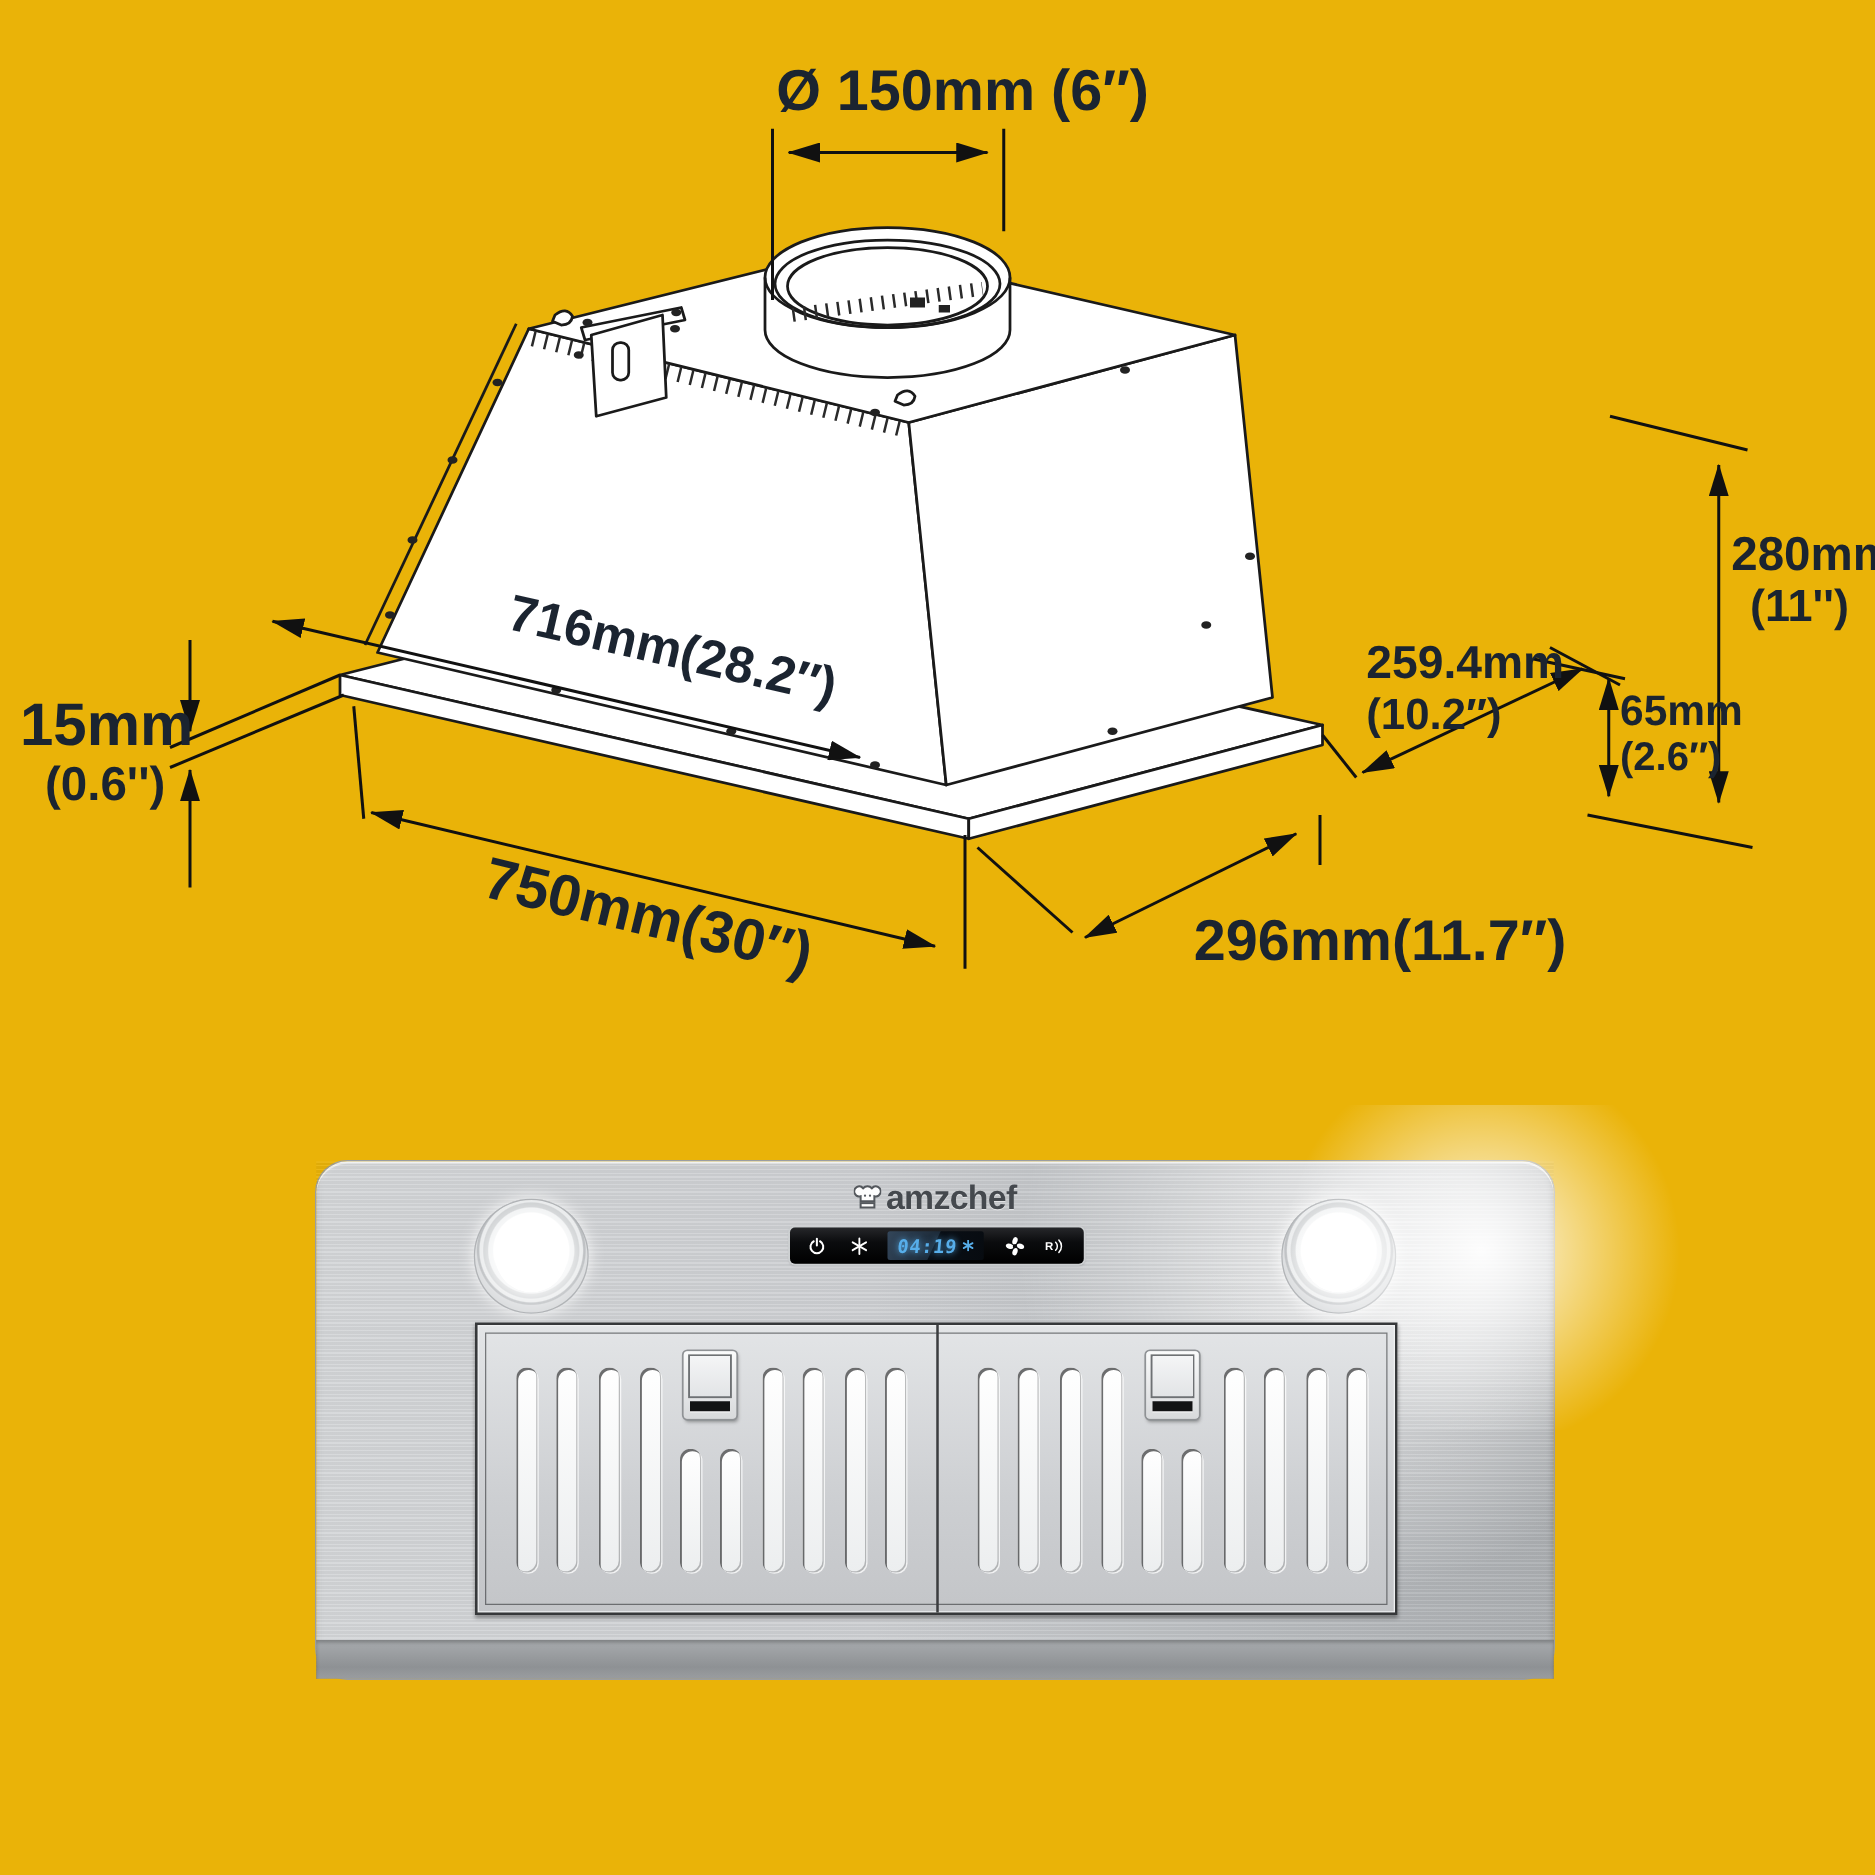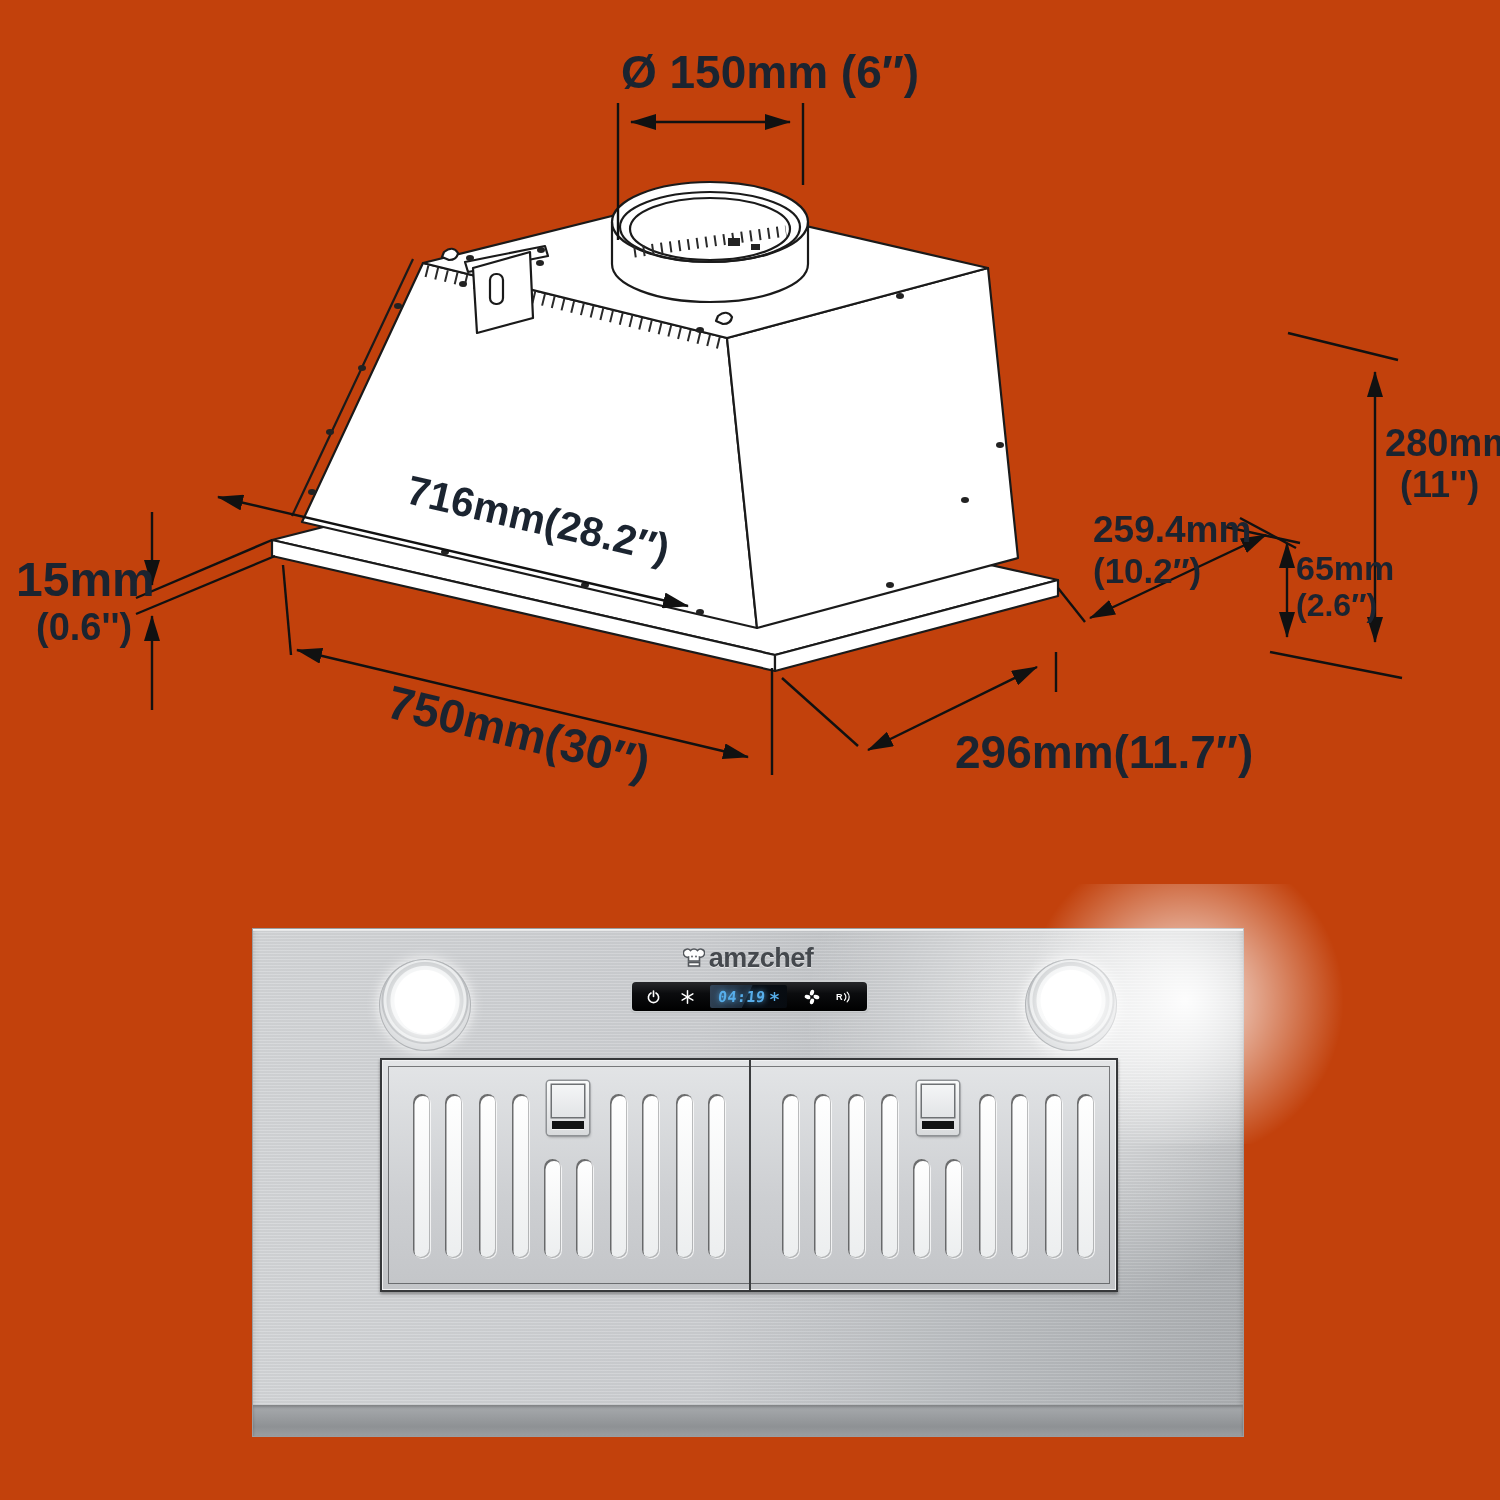--- a/index.html
+++ b/index.html
@@ -1,29 +1,29 @@
 <!DOCTYPE html>
 <html><head>
 <meta charset="utf-8">
 <style>
   html,body{margin:0;padding:0;background:#fff;}
-  .page{position:relative;width:1500px;height:1500px;background:#c2410c;overflow:hidden;
+  .page{position:relative;width:1500px;height:1500px;background:#eab308;overflow:hidden;
         font-family:"Liberation Sans",sans-serif;}
 
   
   .diagram{position:absolute;left:0;top:0;}
   .dim-text{fill:#1b2430;font-family:"Liberation Sans",sans-serif;font-weight:600;}
 
   
-  .product{position:absolute;left:253px;top:929px;width:990px;height:507px;
+  .product{position:absolute;left:253px;top:929px;width:990px;height:414px;
     background:
       radial-gradient(circle at 84% 18%, rgba(255,255,255,.85) 0%, rgba(255,255,255,0) 30%),
       linear-gradient(90deg,#d6d8da 0%,#cfd1d4 45%,#bfc2c5 70%,#aeb1b4 100%);
     box-shadow: inset 0 2px 0 #f0f1f2, inset 0 -3px 6px rgba(0,0,0,.28),
-                inset 2px 0 4px rgba(255,255,255,.5), 0 0 0 1px #9b9ea1;}
+                inset 2px 0 4px rgba(255,255,255,.5), 0 0 0 1px #9b9ea1; border-radius: 25px;}
   .brush{position:absolute;inset:0;pointer-events:none;
     background:repeating-linear-gradient(180deg, rgba(255,255,255,.055) 0 1px, rgba(0,0,0,.045) 1px 3px);}
   .glare{position:absolute;left:770px;top:-45px;width:360px;height:260px;pointer-events:none;
     background:radial-gradient(circle at 45% 45%, rgba(255,255,255,.95) 0%, rgba(255,255,255,0) 65%);}
 
   .logo{position:absolute;left:0;right:0;top:14px;display:flex;justify-content:center;align-items:center;gap:4px;}
   .logo-text{font-size:27px;font-weight:700;color:#45494e;letter-spacing:-.5px;
     text-shadow:0 1px 0 rgba(255,255,255,.55);}
 
   .lamp{position:absolute;width:92px;height:92px;border-radius:50%;

